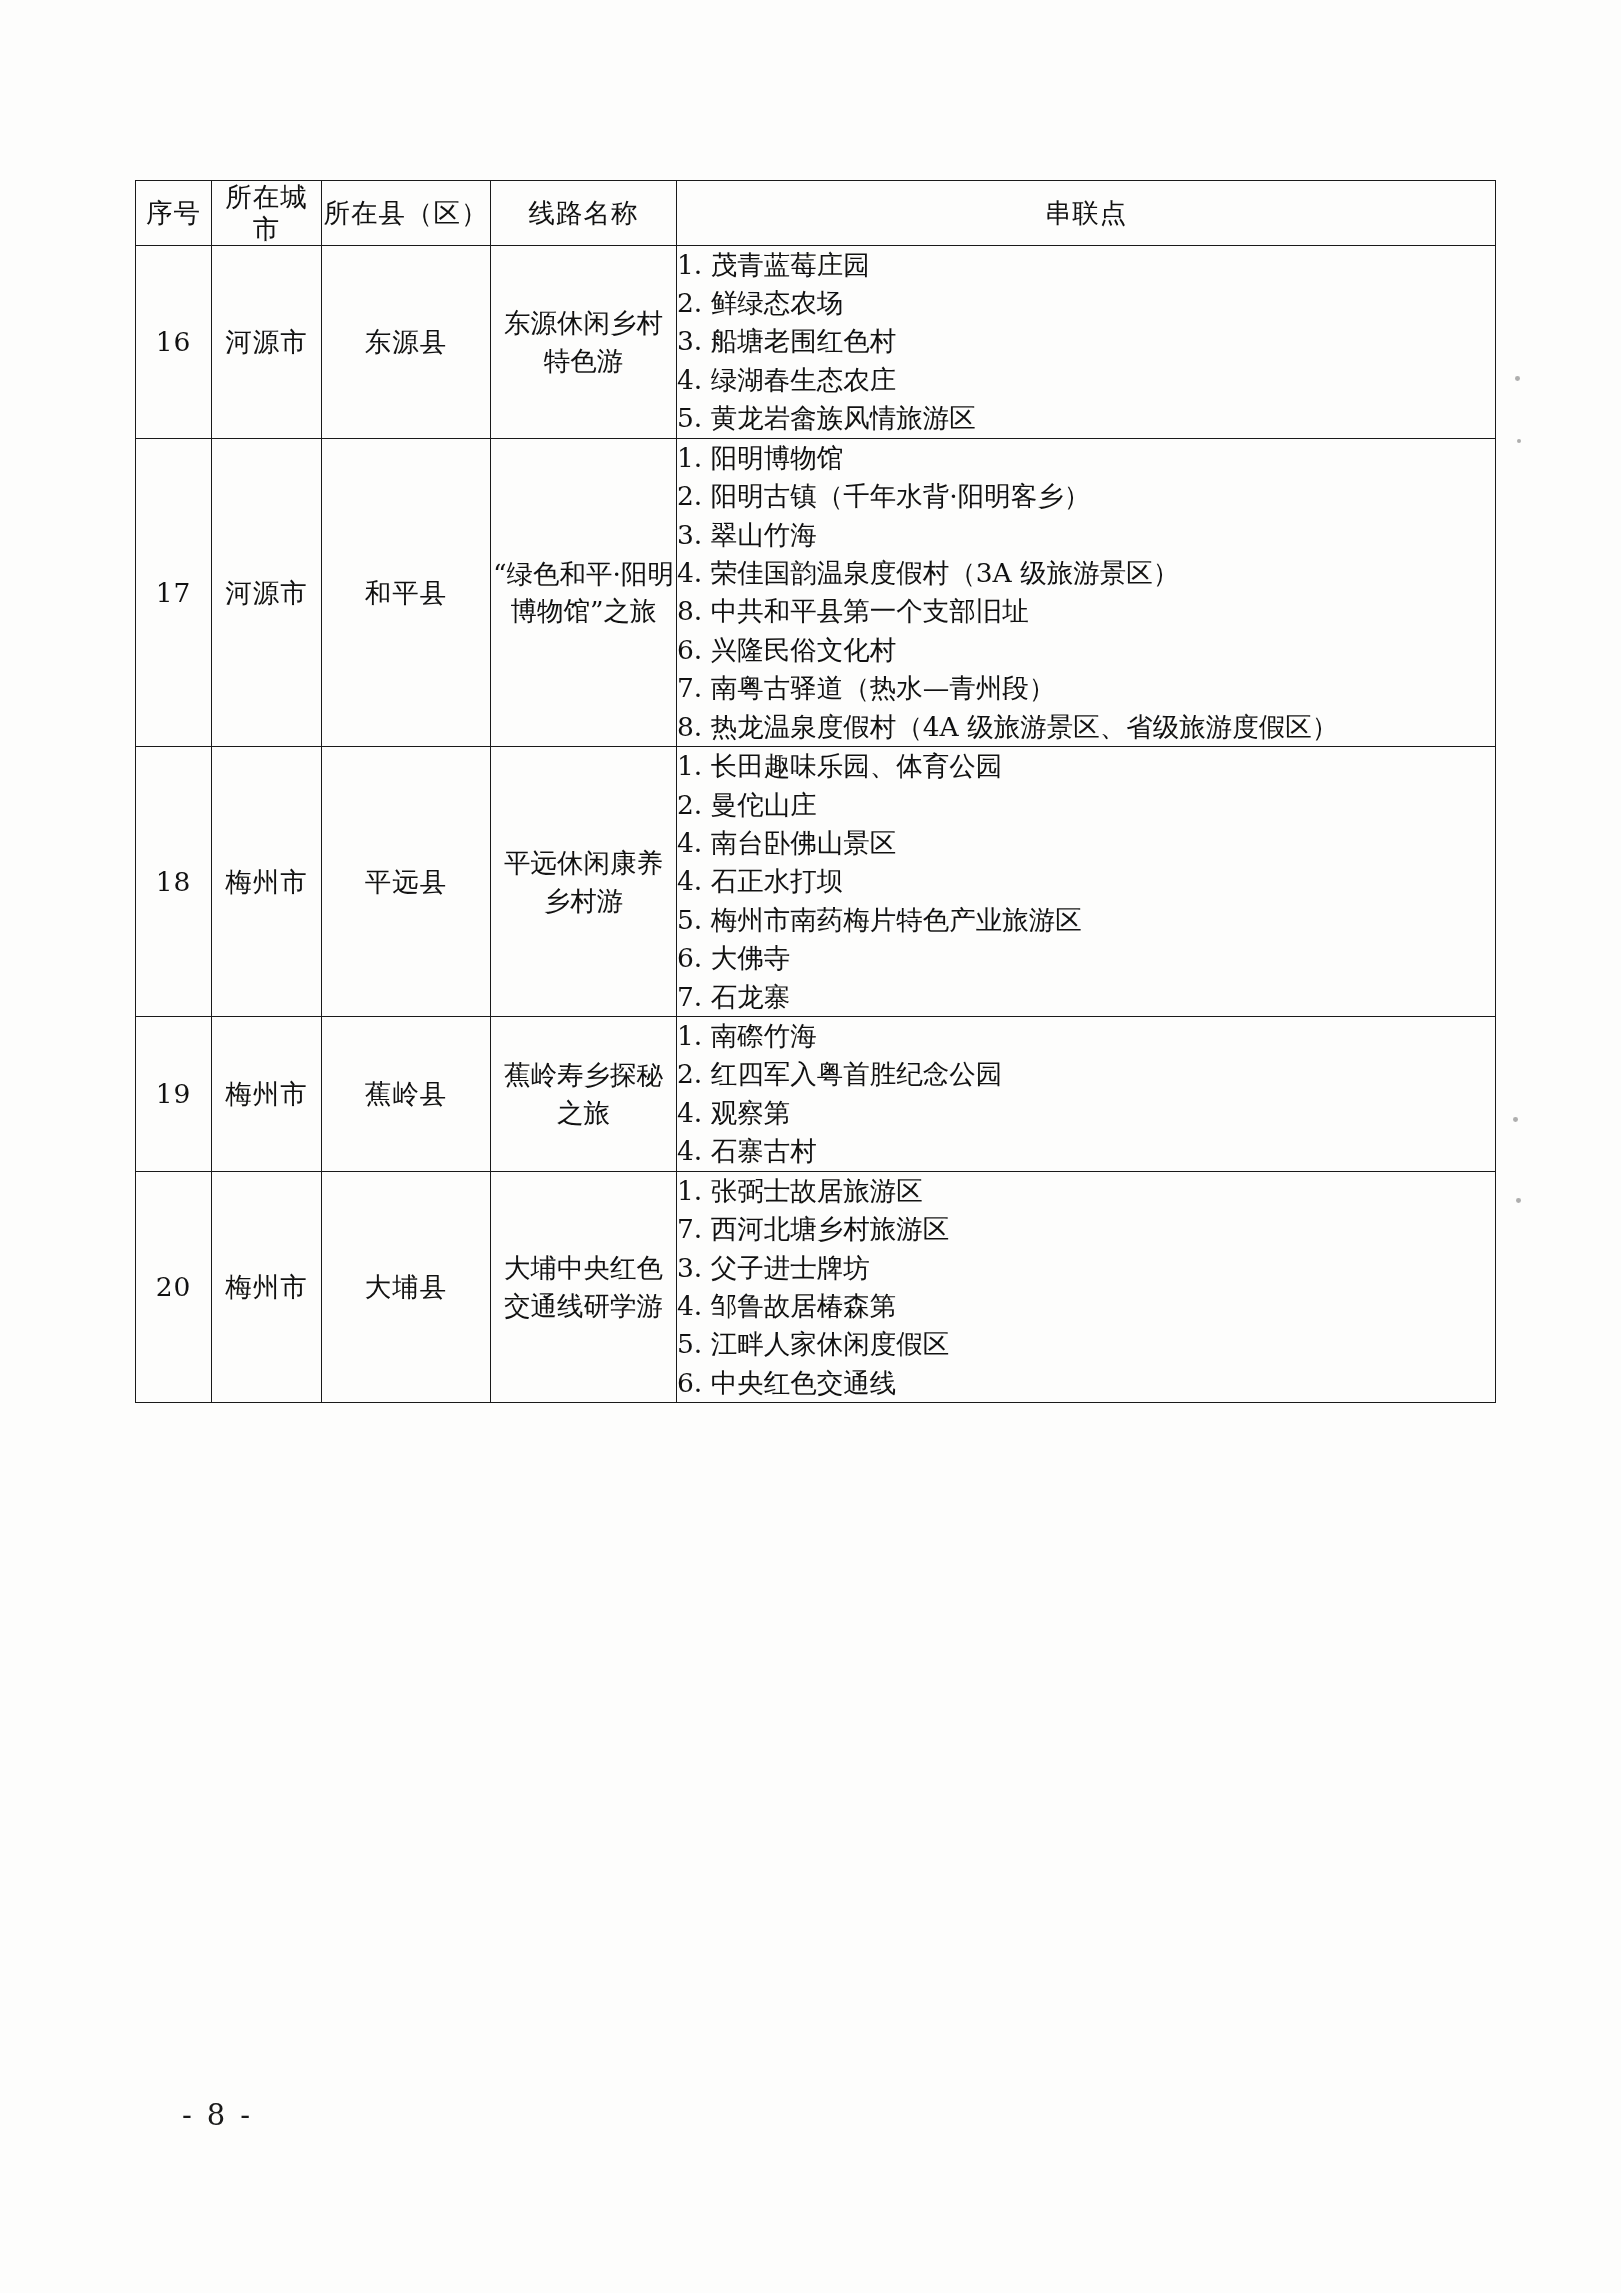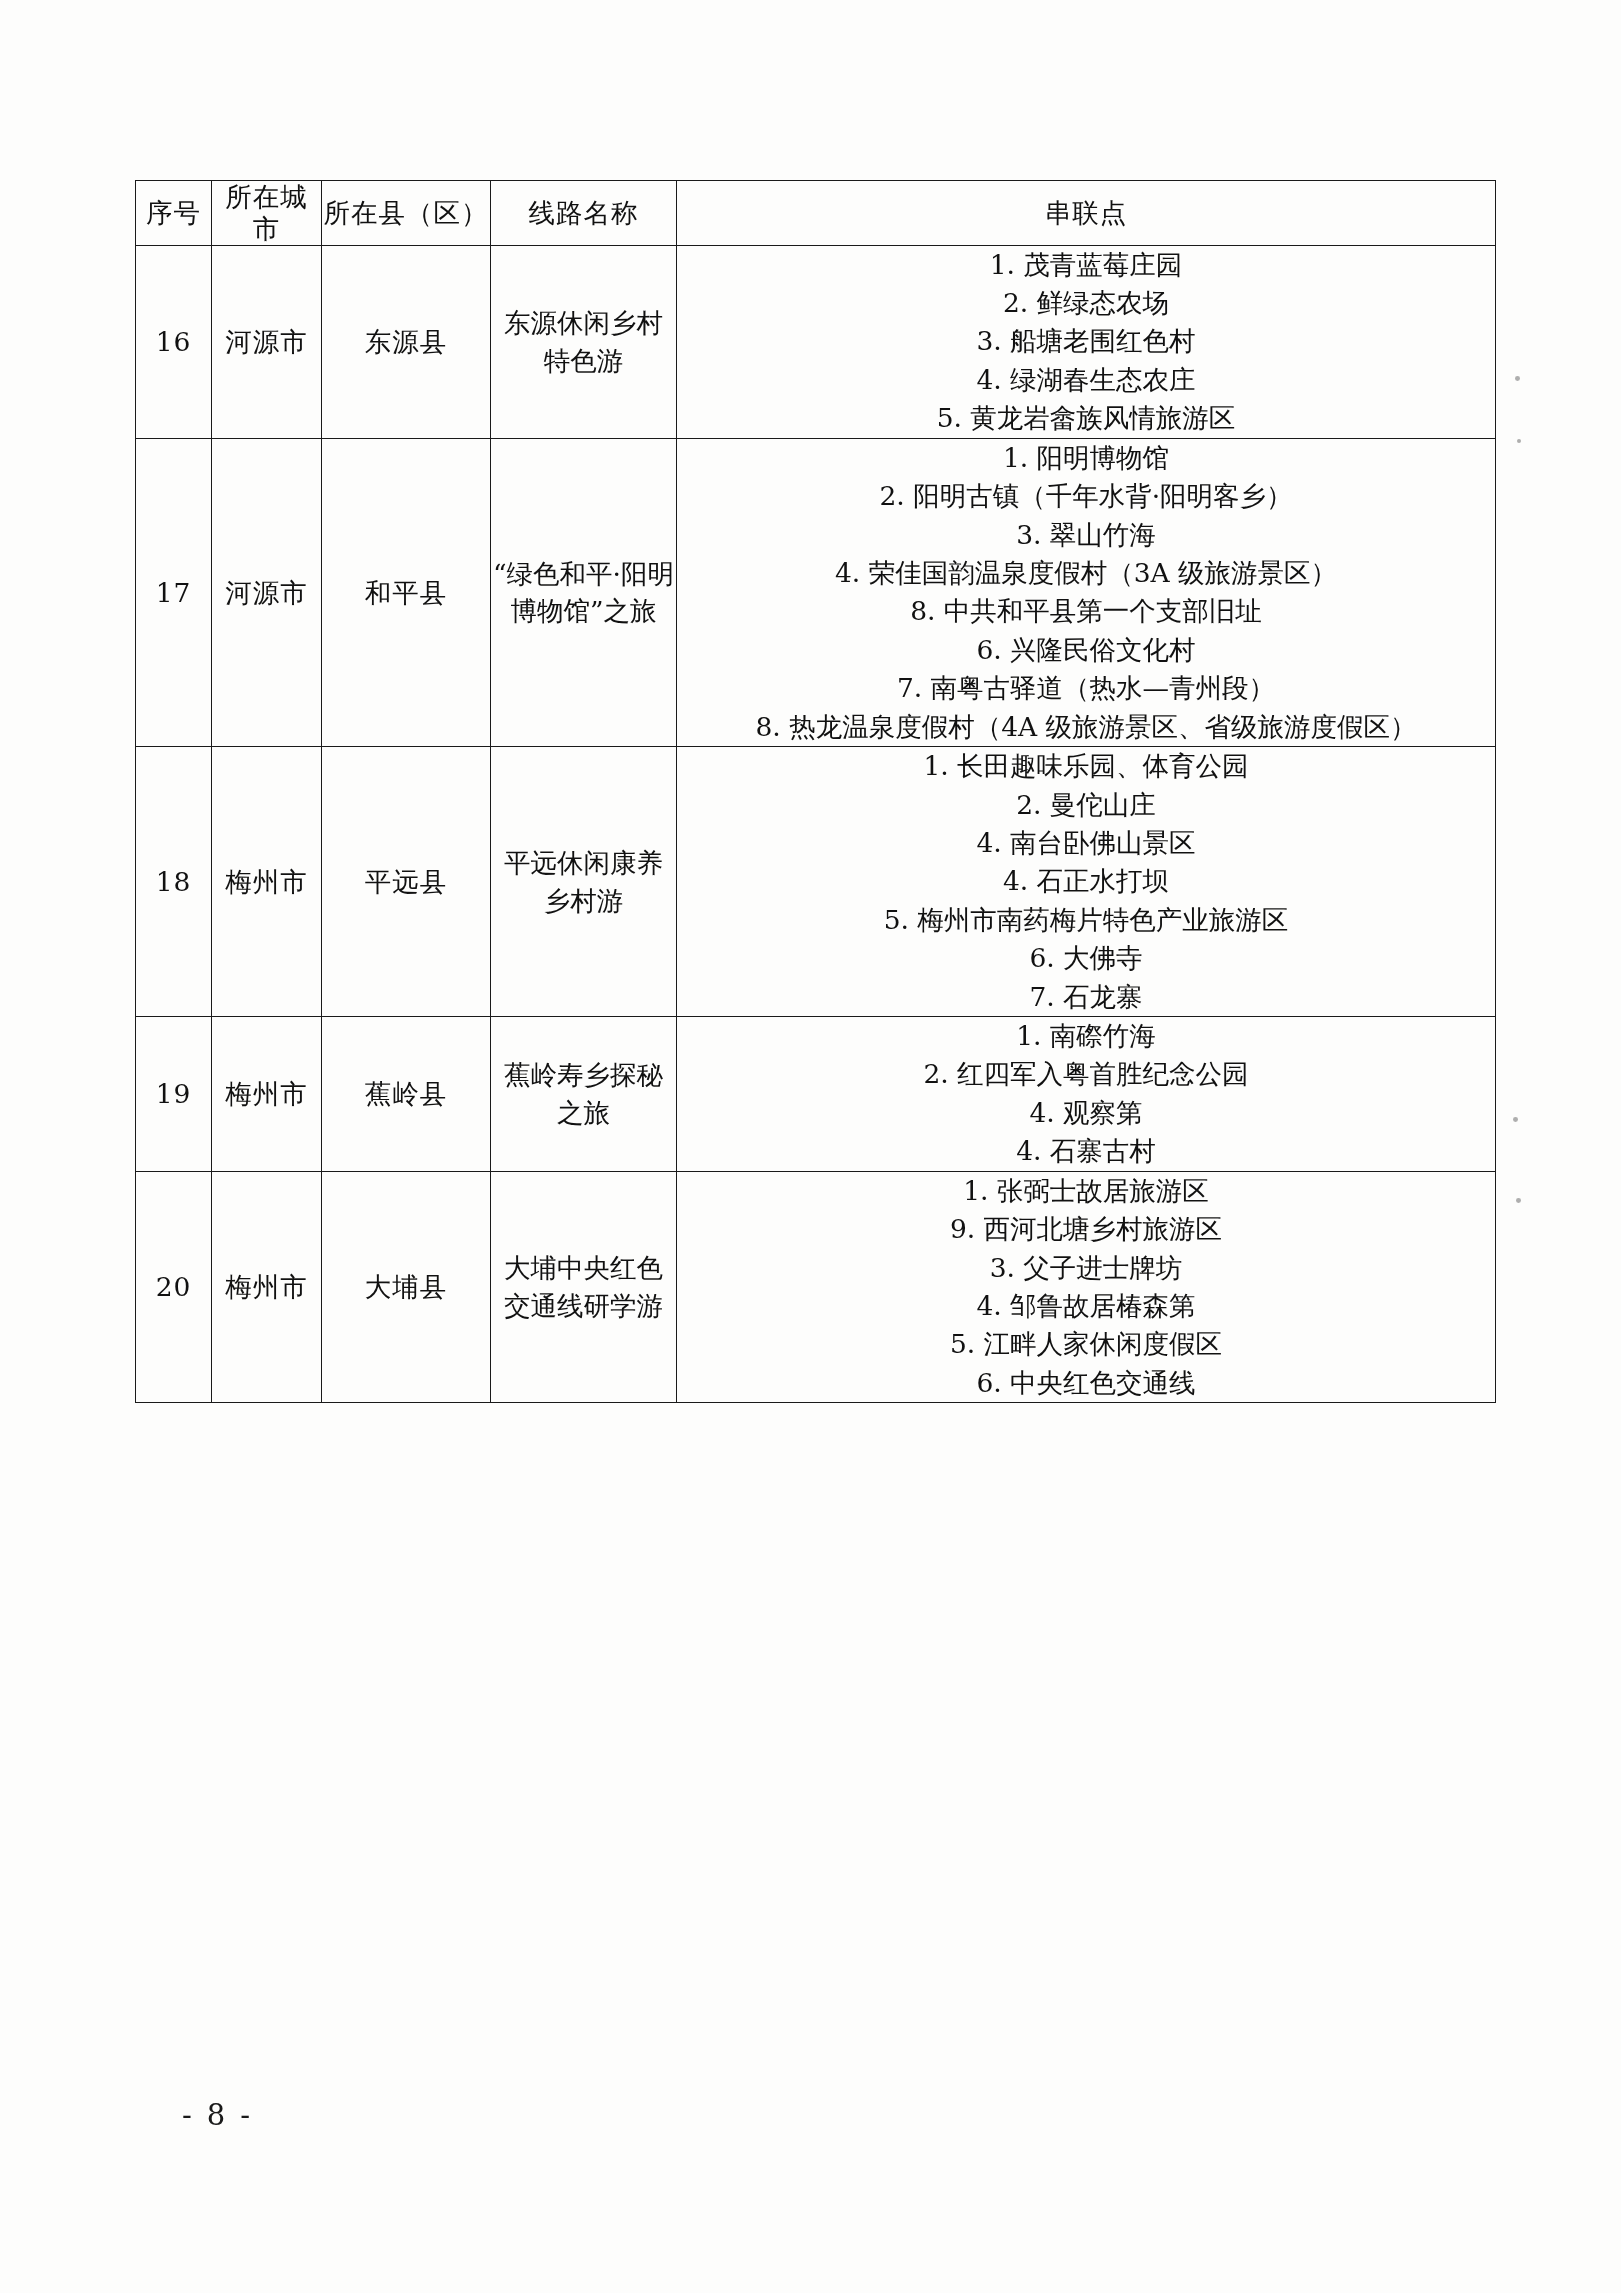--- a/index.html
+++ b/index.html
@@ -77,21 +77,21 @@
   .cell-route {
     text-align: center;
     font-size: 26.5px;
     line-height: 1.42;
     letter-spacing: 0px;
     padding: 5.9px 2.9px;
     margin-top: 16px;
   }
 
   .cell-points {
-    text-align: center;
+    text-align: left;
     vertical-align: top;
     font-size: 26.5px;
     line-height: 1.45;
     letter-spacing: 0px;
     padding: 8.8px 5.9px 9.8px 7.8px;
   }
 
   .pt-line {
     white-space: normal;
     word-break: break-all;
@@ -205,21 +205,21 @@
           </td>
       </tr>
 
       <tr>
         <td class="cell-idx">20</td>
         <td class="cell-center">梅州市</td>
         <td class="cell-center">大埔县</td>
         <td class="cell-route">大埔中央红色交通线研学游</td>
         <td class="cell-points">
             <div class="pt-line">1. 张弼士故居旅游区</div>
-            <div class="pt-line">9. 西河北塘乡村旅游区</div>
+            <div class="pt-line">7. 西河北塘乡村旅游区</div>
             <div class="pt-line">3. 父子进士牌坊</div>
             <div class="pt-line">4. 邹鲁故居椿森第</div>
             <div class="pt-line">5. 江畔人家休闲度假区</div>
             <div class="pt-line">6. 中央红色交通线</div>
           </td>
       </tr>
 
     </tbody>
   </table>
 

